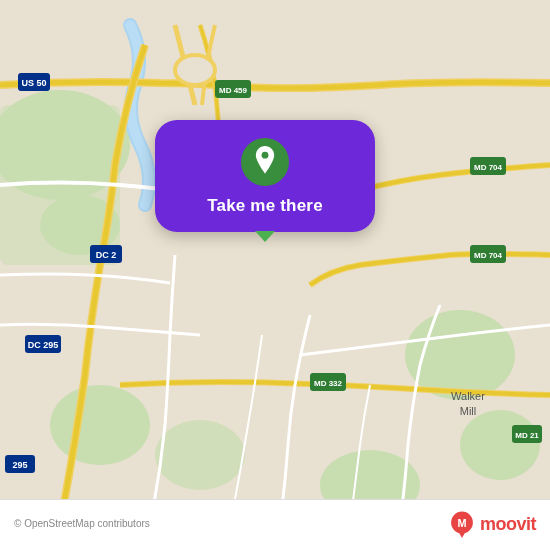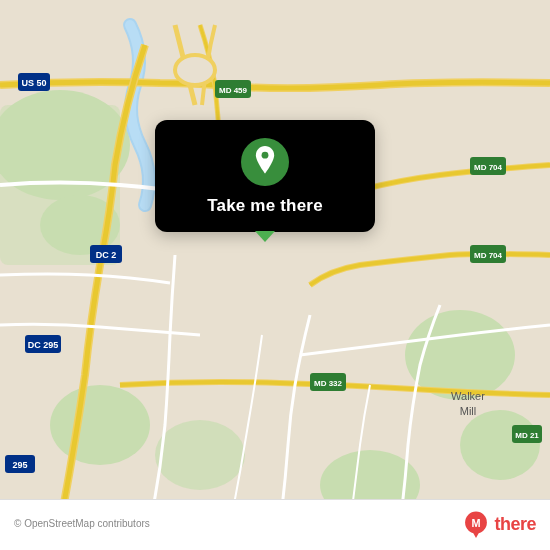--- a/index.html
+++ b/index.html
@@ -83,22 +83,22 @@
       color: #e84444;
       letter-spacing: -0.5px;
     }
 
     
     #card {
       position: absolute;
       top: 120px;
       left: 155px;
       width: 220px;
-      background: #000000;
-      border-radius: 12px;
+      background: #6d28d9;
+      border-radius: 22px;
       padding: 18px 20px 16px 20px;
       display: flex;
       flex-direction: column;
       align-items: center;
       box-shadow: 0 4px 16px rgba(0,0,0,0.25);
     }
 
     #pin-icon-wrapper {
       width: 48px;
       height: 48px;
@@ -232,16 +232,16 @@
       <span id="copyright-text">© OpenStreetMap contributors</span>
     </div>
     <div id="moovit-logo">
 
       <svg id="moovit-logo-icon" viewBox="0 0 36 36" width="36" height="36">
         <circle cx="18" cy="16" r="14" fill="#e84444"></circle>
         <text x="18" y="22" text-anchor="middle" font-size="14" fill="white" font-weight="bold">M</text>
 
         <polygon points="13,27 23,27 18,36" fill="#e84444"></polygon>
       </svg>
-      <span id="moovit-text">there</span>
+      <span id="moovit-text">moovit</span>
     </div>
   </div>
 </div>
 
 </body></html>

